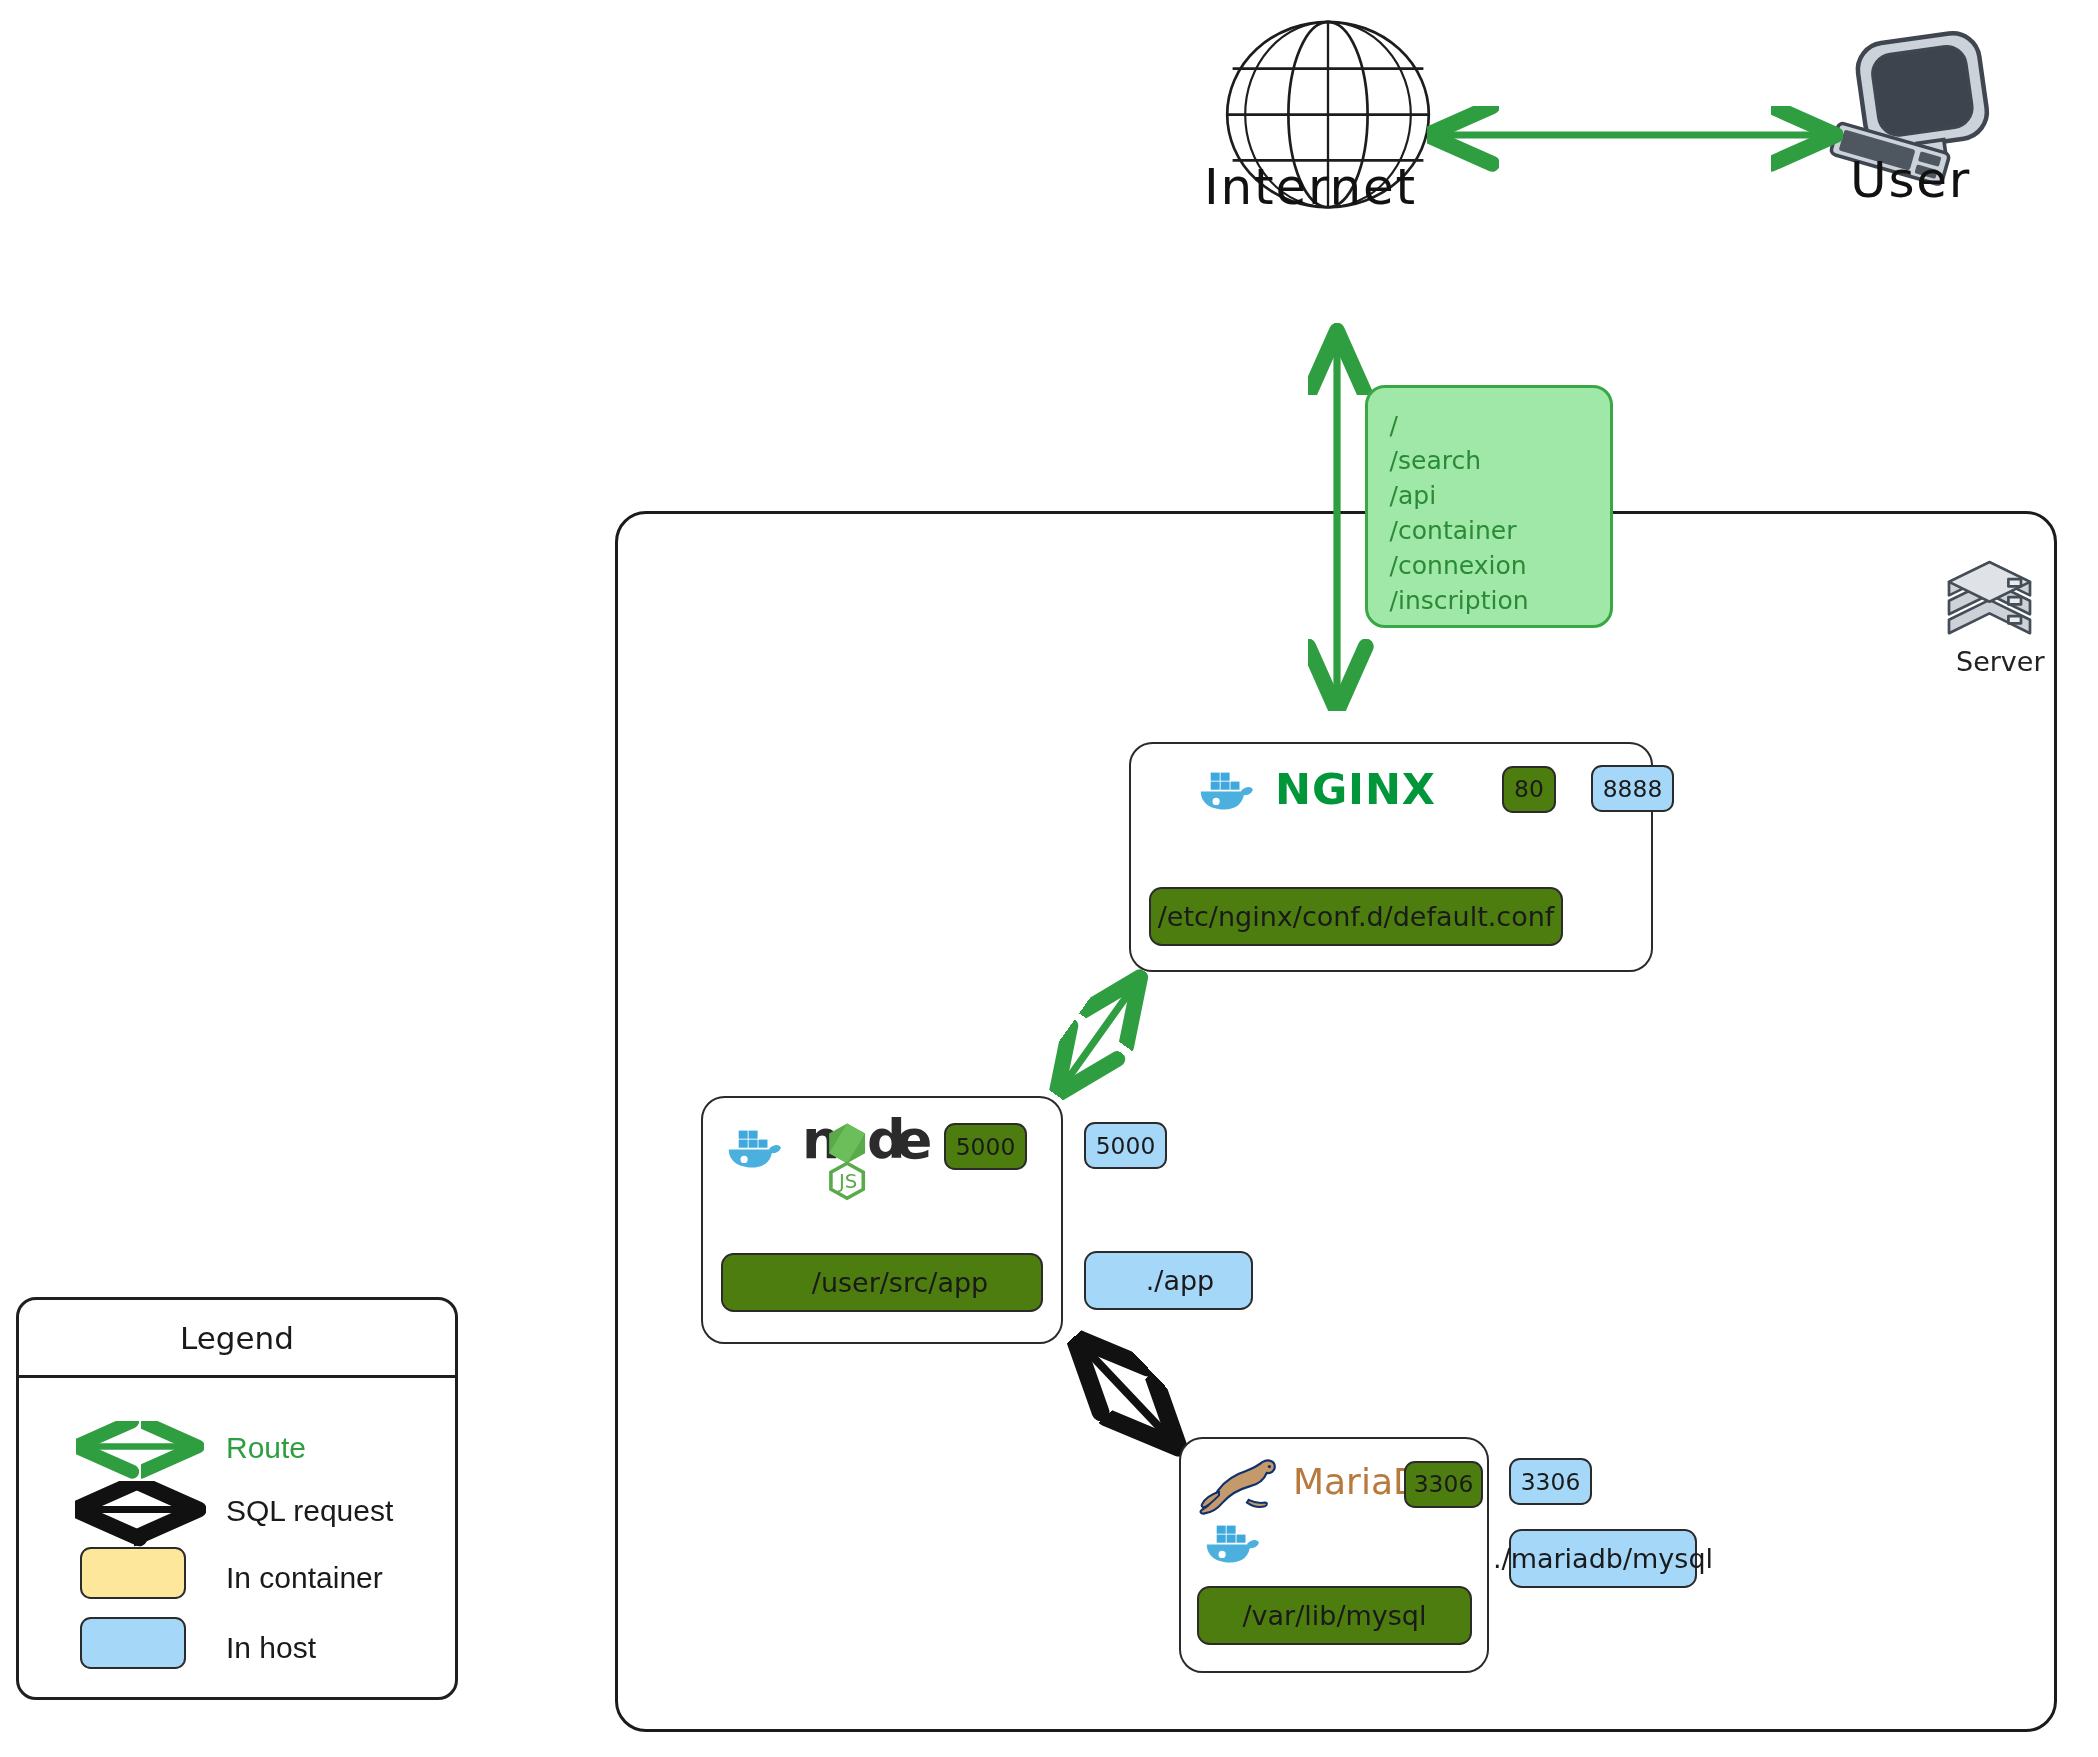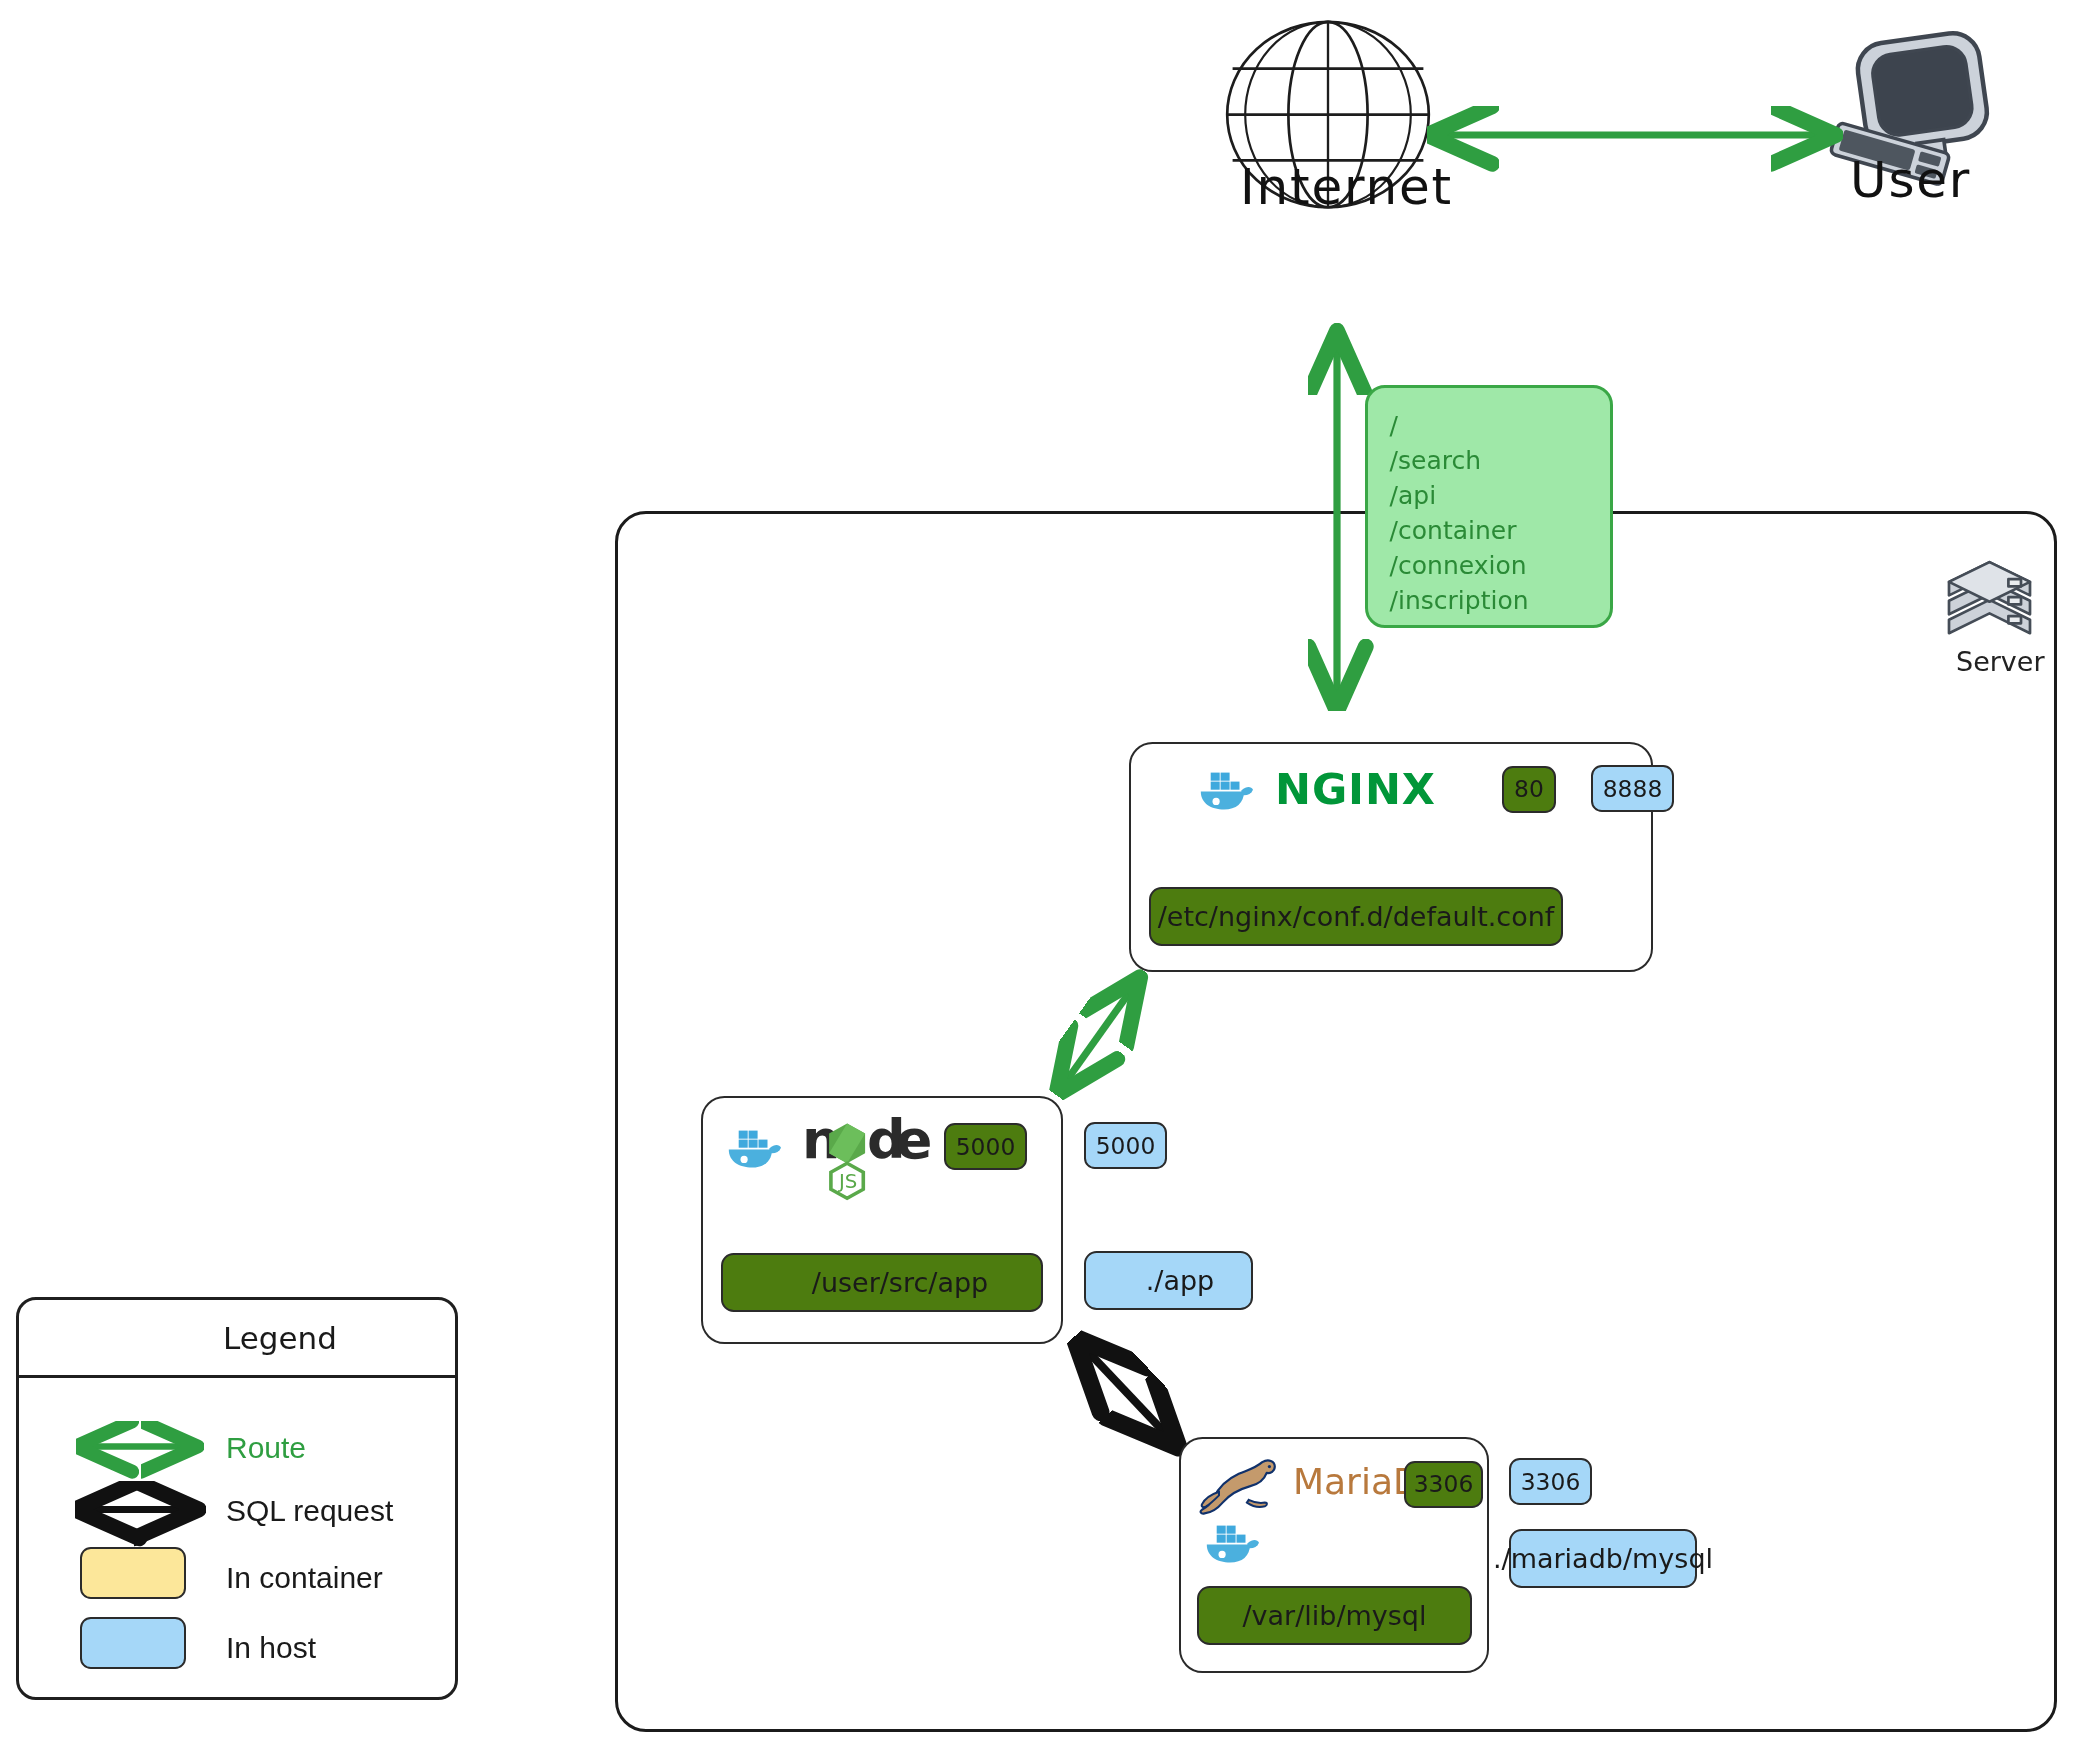--- a/index.html
+++ b/index.html
@@ -103,21 +103,20 @@
     background: #ffffff;
     box-sizing: border-box;
   }
   .legend-title {
     position: absolute;
     left: 0; top: 20px; width: 100%;
     text-align: center;
     font-size: 31px;
     color: #1a1a1a;
     font-family: "DejaVu Sans", sans-serif;
-    padding-left: 43px;
   }
   .legend-divider {
     position: absolute;
     left: 0; top: 75px; width: 100%;
     height: 2.7px;
     background: #1f1f1f;
   }
   .legend-text {
     font-family: Liberation Sans, sans-serif;
     font-size: 30px;
@@ -157,21 +156,21 @@
     <svg width="216" height="194" viewBox="0 0 240 215">
       <ellipse cx="120" cy="107" rx="112" ry="103" fill="none" stroke="#1d1d1d" stroke-width="3"></ellipse>
       <ellipse cx="120" cy="107" rx="44" ry="103" fill="none" stroke="#1d1d1d" stroke-width="3"></ellipse>
       <ellipse cx="120" cy="107" rx="92" ry="103" fill="none" stroke="#1d1d1d" stroke-width="2.4"></ellipse>
       <line x1="120" y1="4" x2="120" y2="210" stroke="#1d1d1d" stroke-width="2.6"></line>
       <line x1="14" y1="56" x2="226" y2="56" stroke="#1d1d1d" stroke-width="3"></line>
       <line x1="8" y1="107" x2="232" y2="107" stroke="#1d1d1d" stroke-width="3"></line>
       <line x1="14" y1="158" x2="226" y2="158" stroke="#1d1d1d" stroke-width="3"></line>
     </svg>
   </div>
-  <div class="abs big-label" style="left:1204px; top:158px;margin-left:36px;">Internet</div>
+  <div class="abs big-label" style="left:1204px; top:158px;">Internet</div>
 
   <div class="abs" style="left:1838px; top:25px;">
     <svg width="171" height="162" viewBox="0 0 190 180">
       <g transform="rotate(-8 95 75)">
         <rect x="26" y="14" width="136" height="118" rx="30" fill="#ccd2da" stroke="#3f4650" stroke-width="5"></rect>
         <rect x="42" y="28" width="104" height="90" rx="22" fill="#3d444e" stroke="#3f4650" stroke-width="4"></rect>
         <rect x="80" y="130" width="30" height="18" fill="#ccd2da" stroke="#3f4650" stroke-width="4"></rect>
       </g>
       <g transform="rotate(16 60 150)">
         <rect x="-8" y="126" width="128" height="36" rx="6" fill="#ccd2da" stroke="#3f4650" stroke-width="4"></rect>

